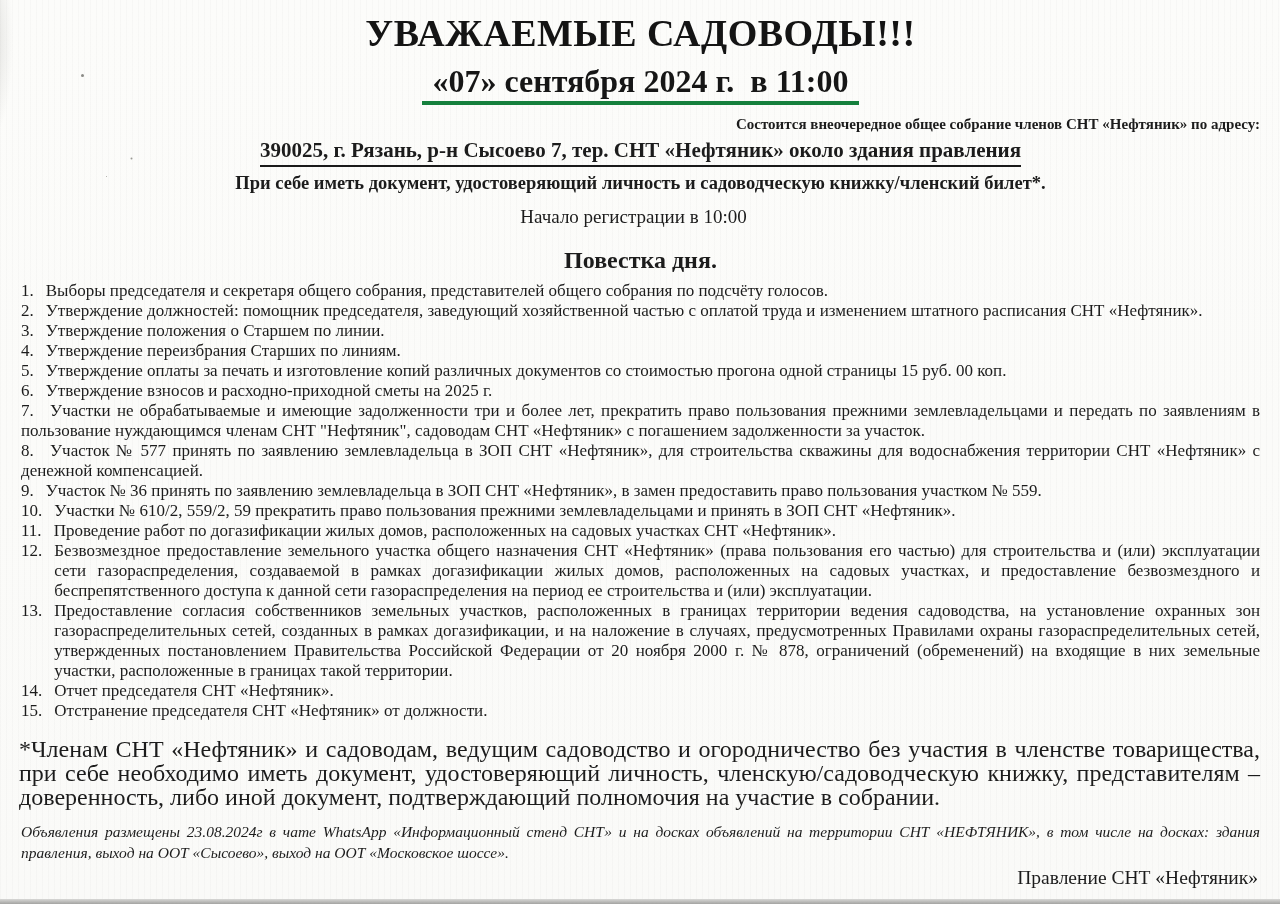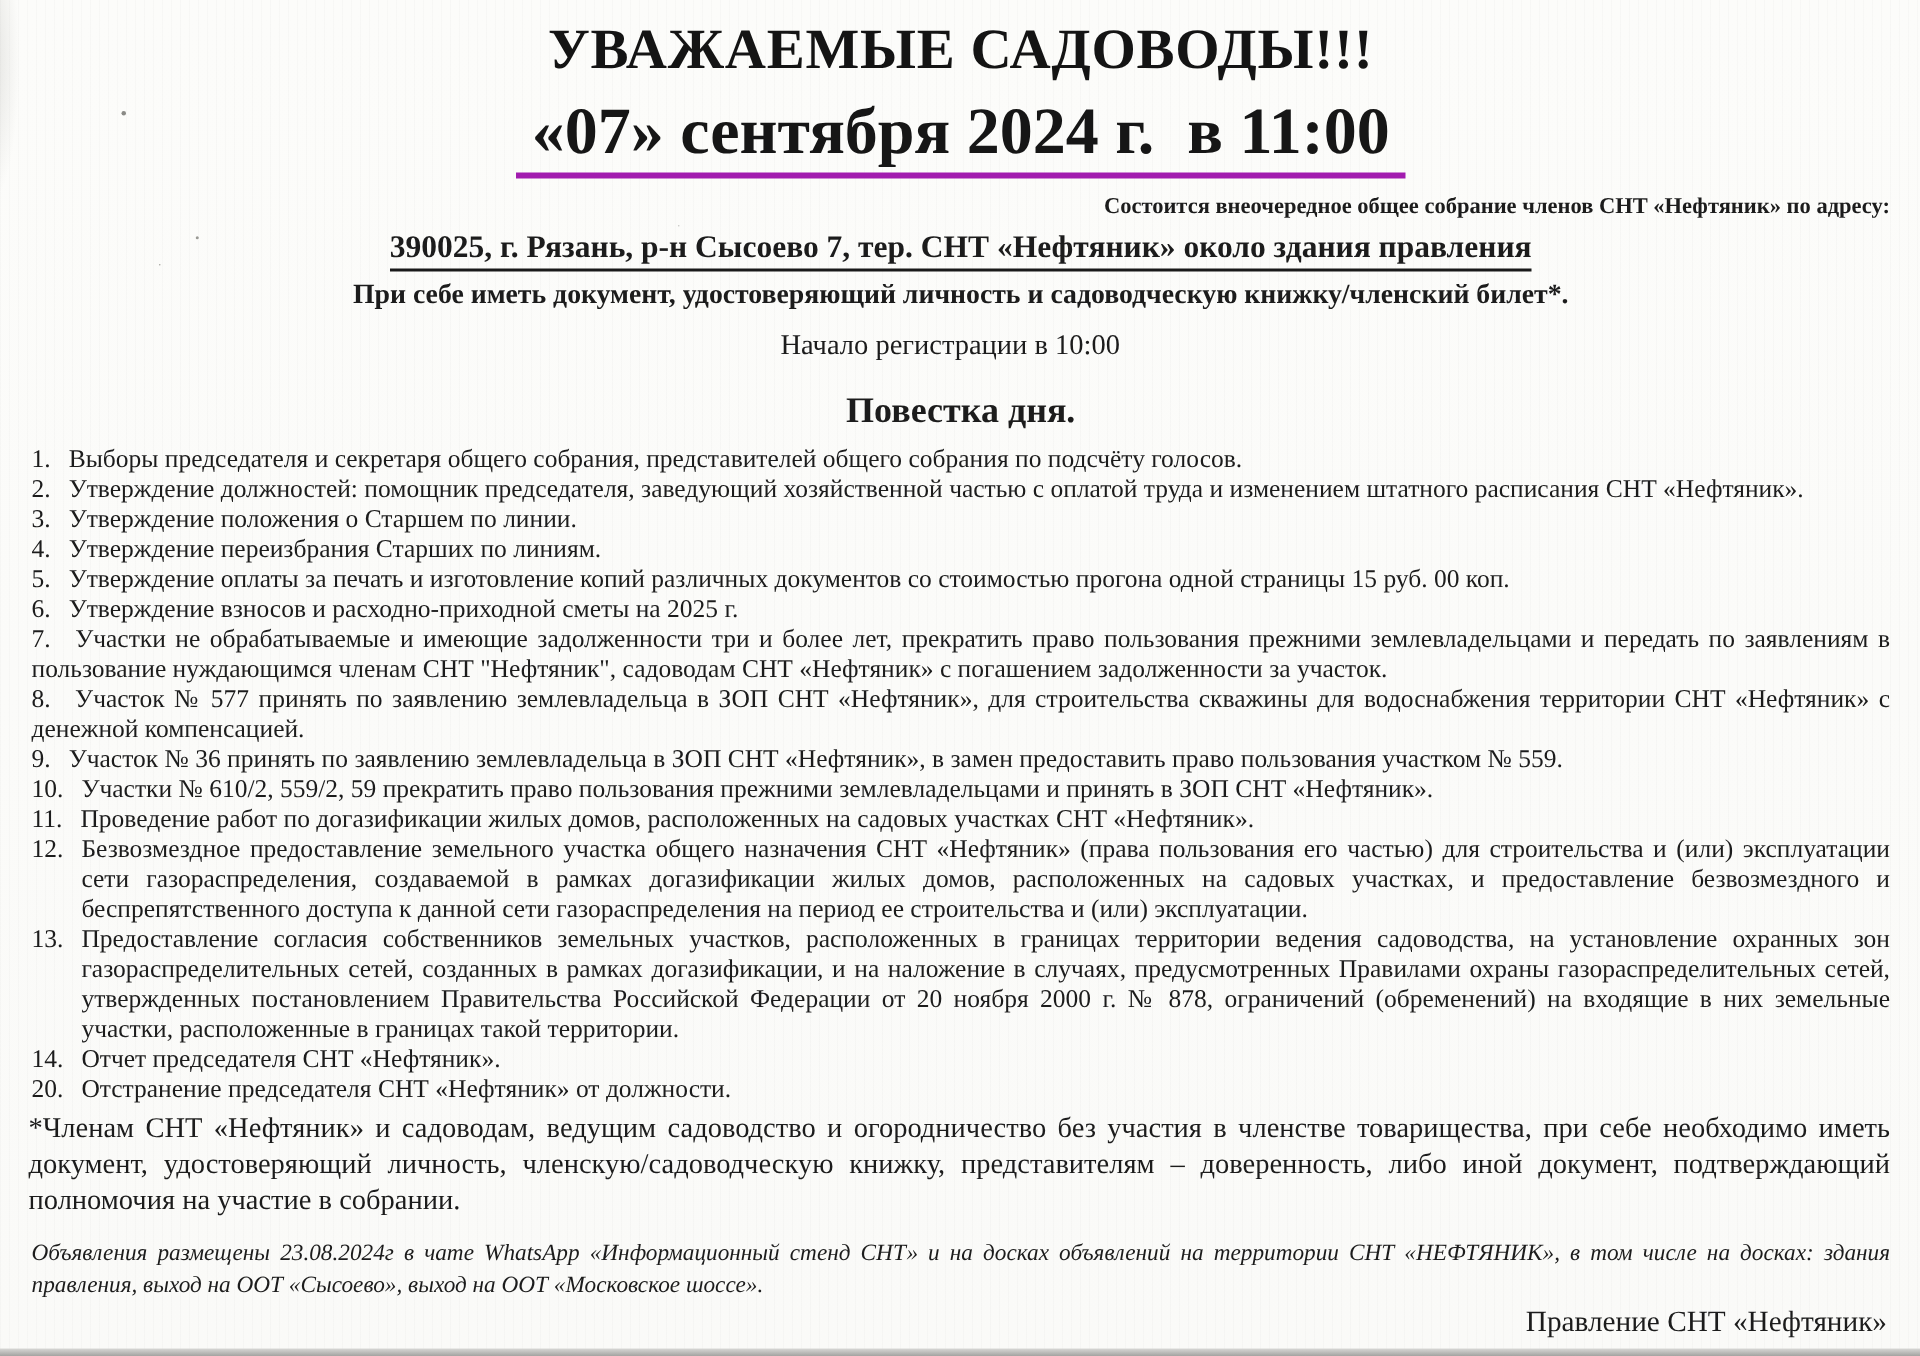--- a/index.html
+++ b/index.html
@@ -31,25 +31,25 @@
     font-size: 38px;
     font-weight: 700;
     line-height: 1.15;
     margin: 0 0 6px 0;
     letter-spacing: 0.5px;
     color: #141414;
   }
   .datetime-wrap { margin: 0 0 10px 0; }
   .meeting-datetime {
     display: inline-block;
-    font-size: 44px;
+    font-size: 32px;
     font-weight: 700;
     line-height: 1.2;
     color: #161616;
-    border-bottom: 4px solid #a21caf;
+    border-bottom: 4px solid #15803d;
     padding: 0 10px 1px 10px;
     white-space: pre-wrap;
   }
   .announcement {
     font-size: 15px;
     font-weight: 700;
     line-height: 1.3;
     margin: 0 0 2px 0;
     text-align: right;
   }
@@ -101,22 +101,22 @@
     display: block;
     text-align: justify;
   }
   .agenda-item.flush .num {
     display: inline;
     margin-right: 10px;
   }
   .agenda-item.flush .txt { display: inline; }
 
   .footnote {
-    margin: 5px 0 0 -2px;
-    font-size: 19px;
+    margin: 16px 0 0 -2px;
+    font-size: 24px;
     line-height: 24px;
     text-align: justify;
   }
   .publication-note {
     margin: 12px 0 0 0;
     font-size: 15.5px;
     font-style: italic;
     line-height: 21px;
     text-align: justify;
   }
@@ -225,21 +225,21 @@
     </div>
     <div class="agenda-item">
       <span class="num">13.</span>
       <span class="txt">Предоставление согласия собственников земельных участков, расположенных в границах территории ведения садоводства, на установление охранных зон газораспределительных сетей, созданных в рамках догазификации, и на наложение в случаях, предусмотренных Правилами охраны газораспределительных сетей, утвержденных постановлением Правительства Российской Федерации от 20 ноября 2000 г. № 878, ограничений (обременений) на входящие в них земельные участки, расположенные в границах такой территории.</span>
     </div>
     <div class="agenda-item">
       <span class="num">14.</span>
       <span class="txt">Отчет председателя СНТ «Нефтяник».</span>
     </div>
     <div class="agenda-item">
-      <span class="num">20.</span>
+      <span class="num">15.</span>
       <span class="txt">Отстранение председателя СНТ «Нефтяник» от должности.</span>
     </div>
   </div>
 
   <p class="footnote">*Членам СНТ «Нефтяник» и садоводам, ведущим садоводство и огородничество без участия в членстве товарищества, при себе необходимо иметь документ, удостоверяющий личность, членскую/садоводческую книжку, представителям – доверенность, либо иной документ, подтверждающий полномочия на участие в собрании.</p>
 
   <p class="publication-note">Объявления размещены 23.08.2024г в чате WhatsApp «Информационный стенд СНТ» и на досках объявлений на территории СНТ «НЕФТЯНИК», в том числе на досках: здания правления, выход на ООТ «Сысоево», выход на ООТ «Московское шоссе».</p>
 
   <p class="signature">Правление СНТ «Нефтяник»</p>
 

